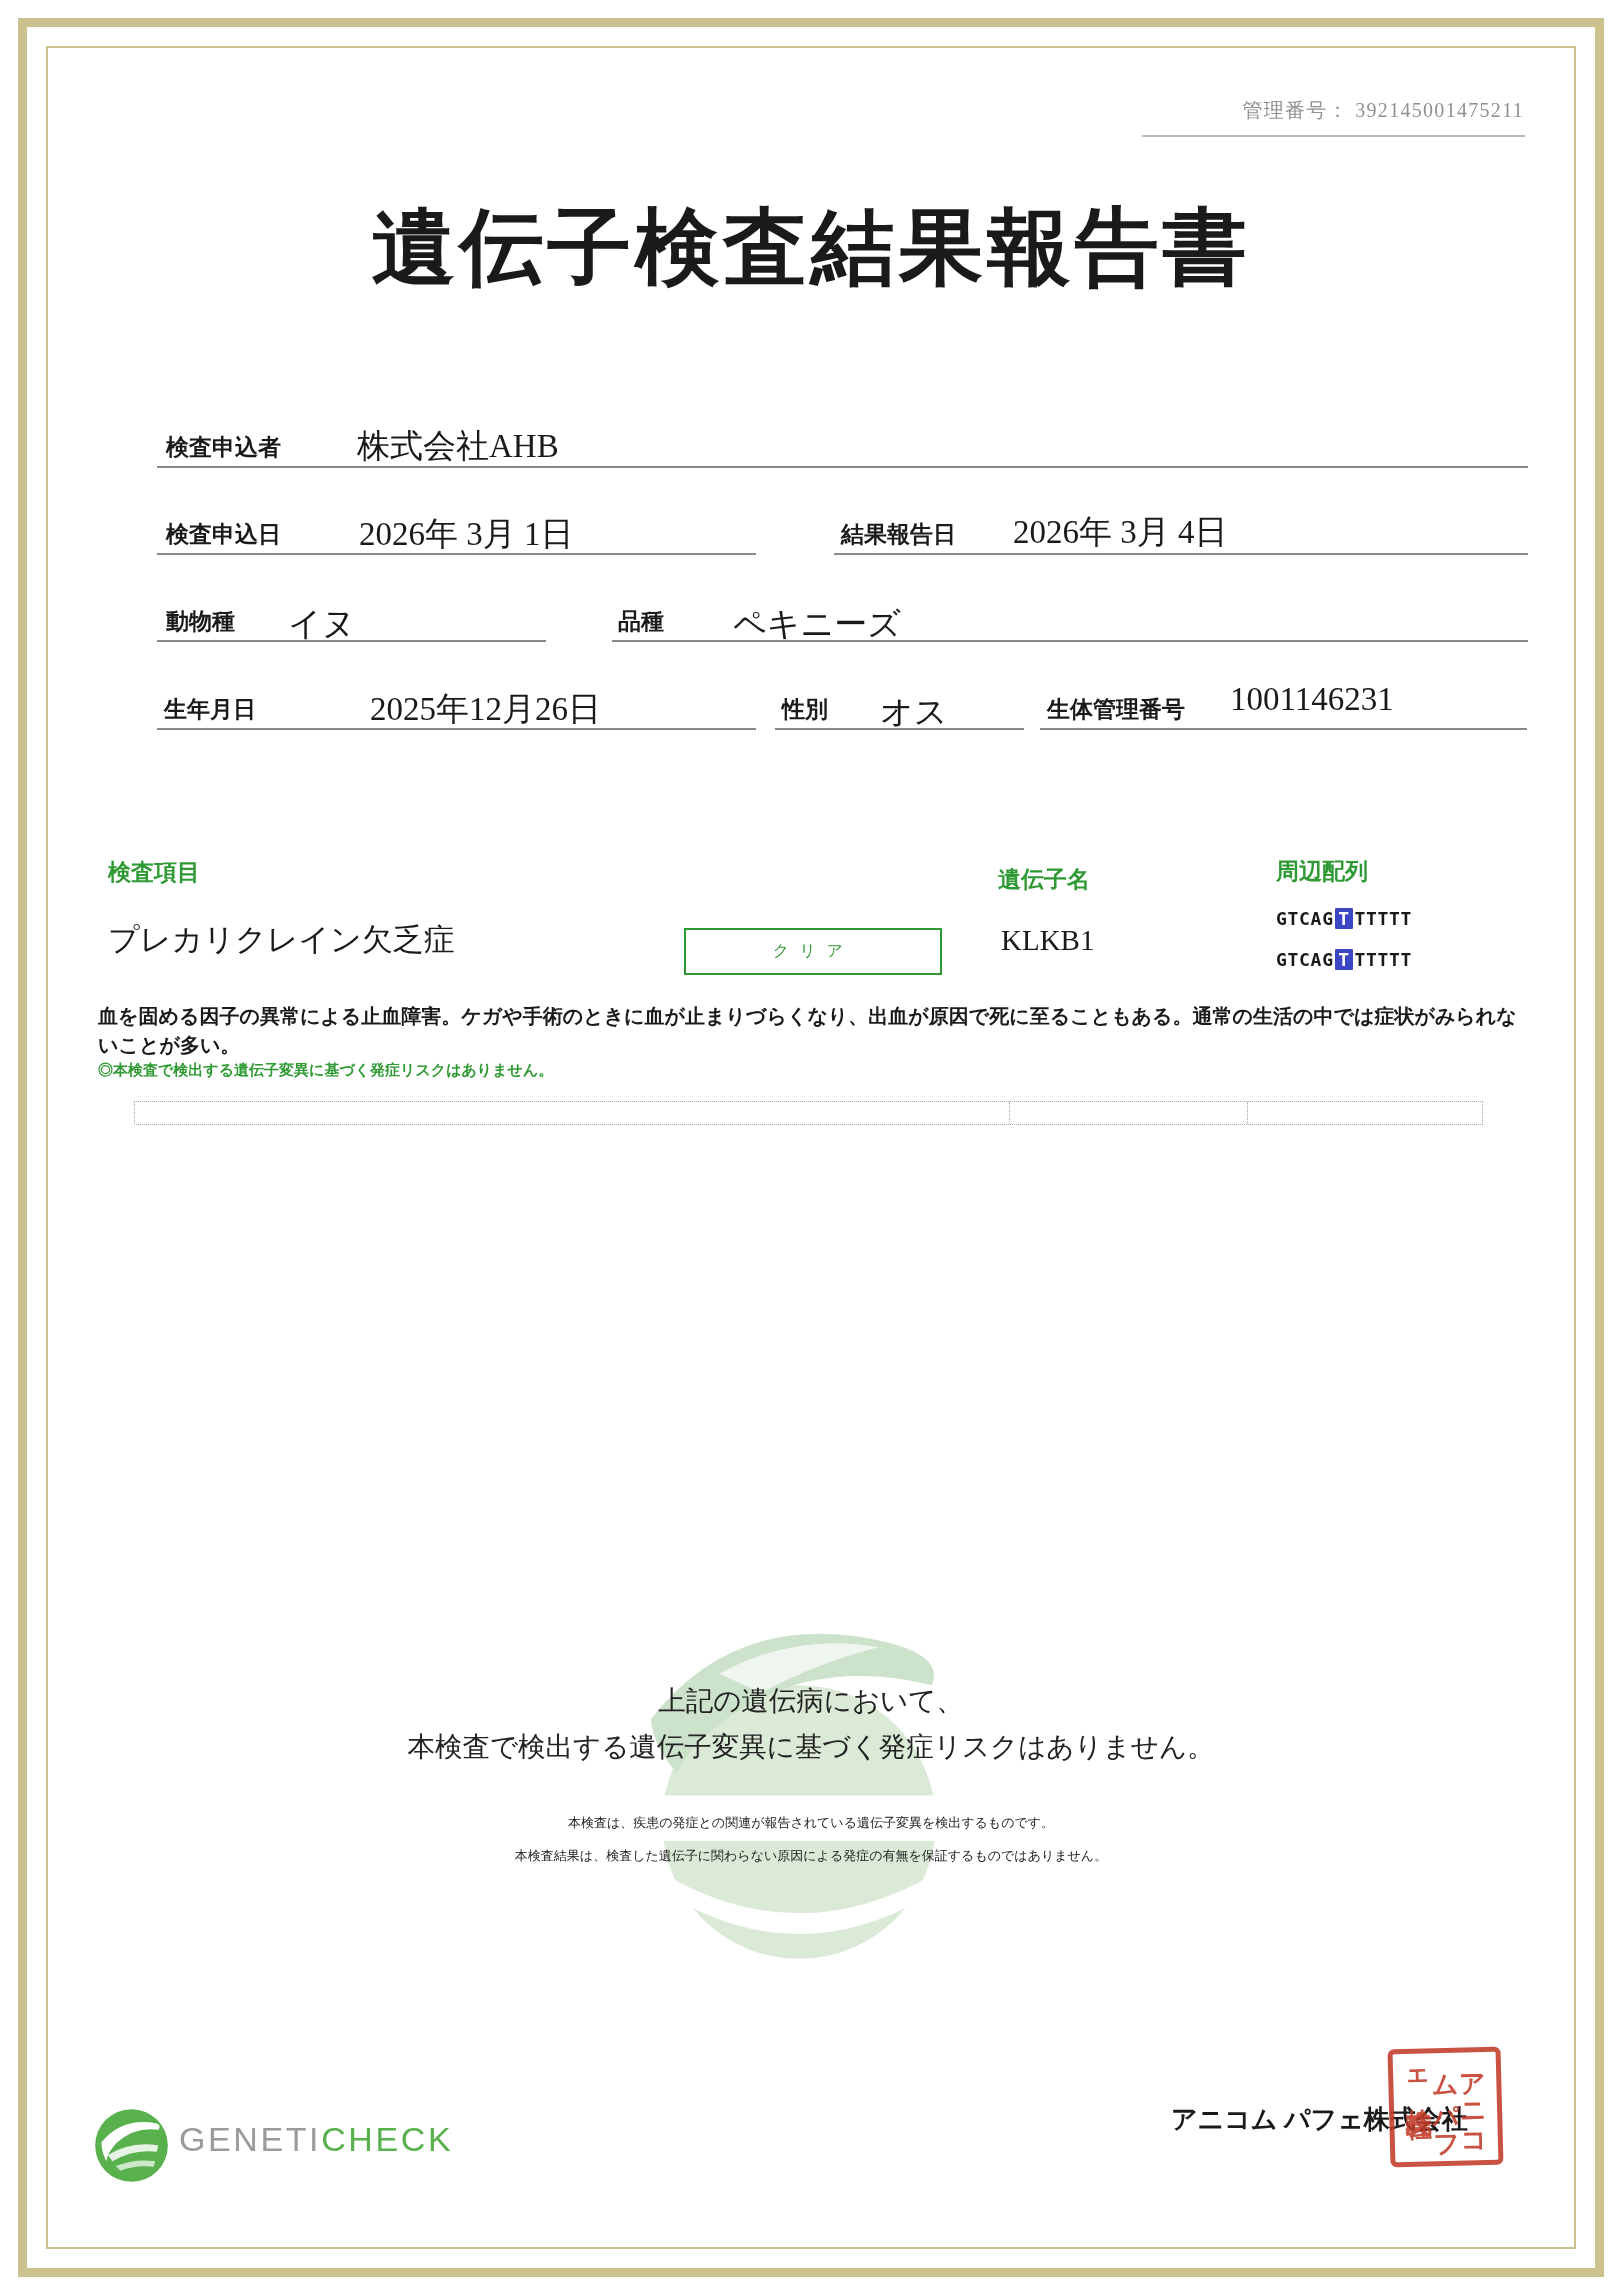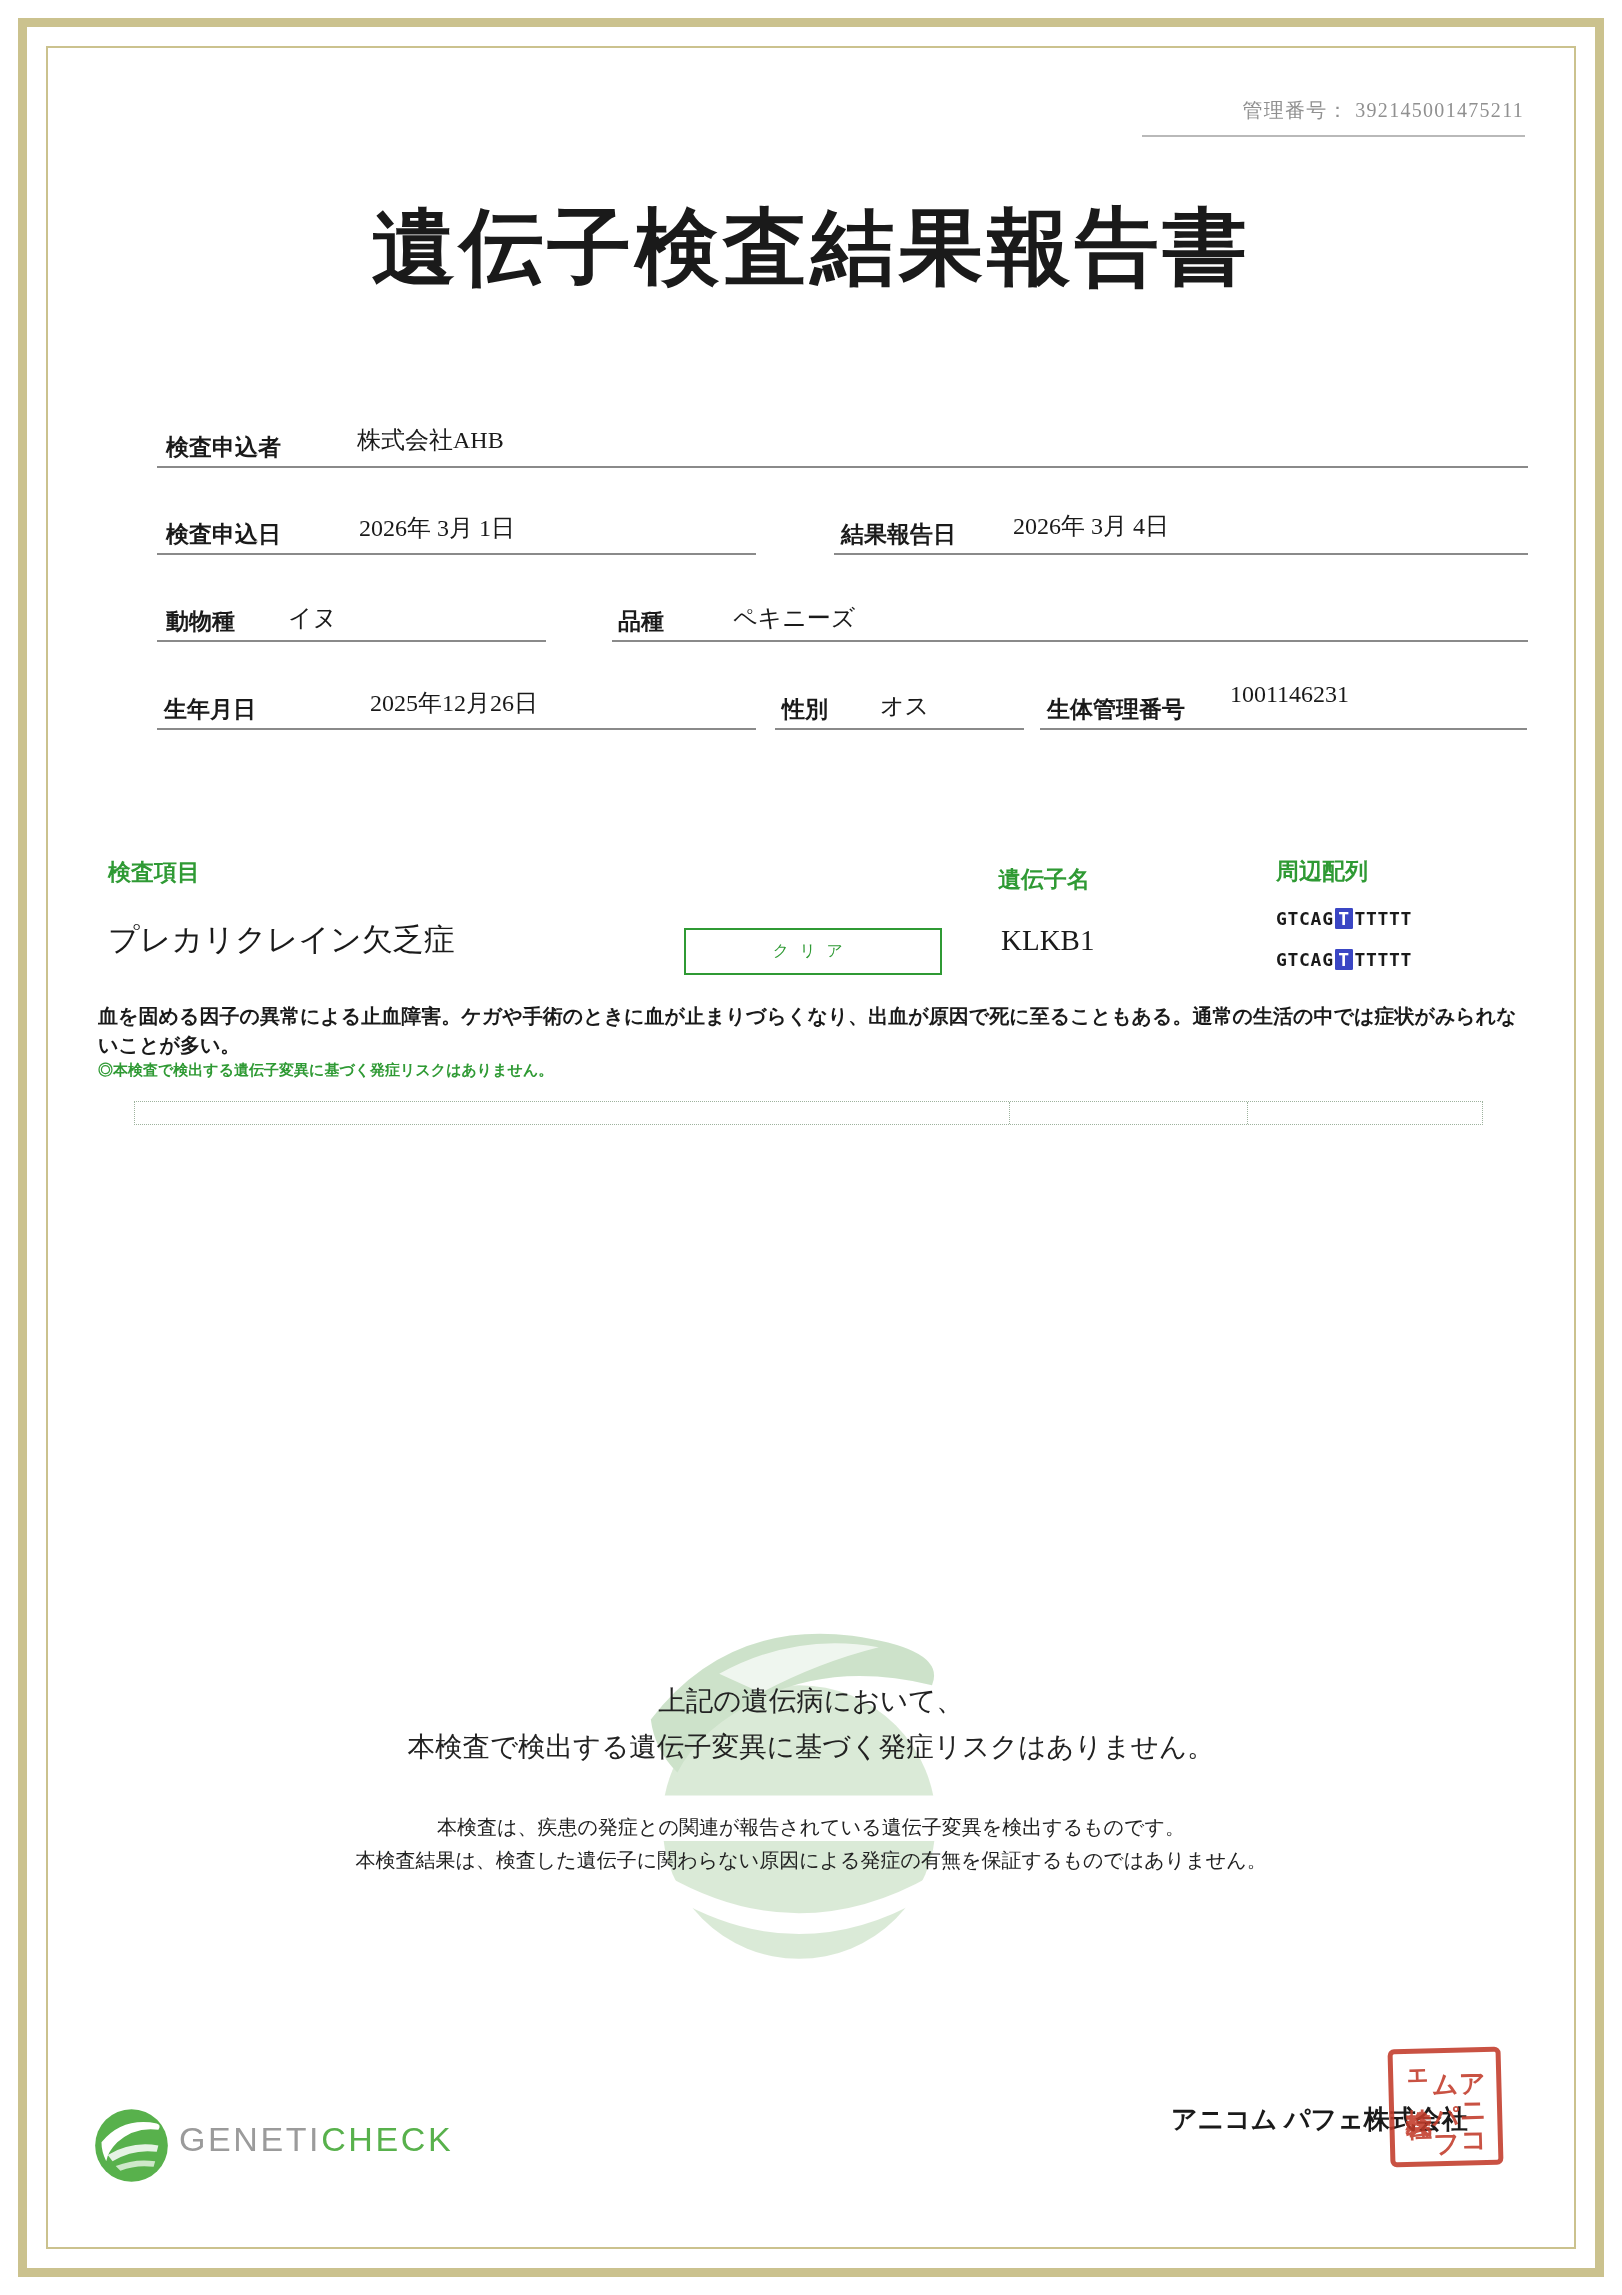--- a/index.html
+++ b/index.html
@@ -18,39 +18,39 @@
     width:1622px;height:2295px;position:relative;overflow:hidden;
     font-family:"Liberation Serif", serif;color:var(--ink);
   }
   .abs{position:absolute;}
   .frame-outer{left:18.3px;top:18.3px;right:18.3px;bottom:18.3px;border:9.8px solid var(--border);}
   .frame-inner{left:46px;top:46px;right:46px;bottom:46px;border:2.6px solid var(--border);}
   .mgmt{right:98px;top:97px;font-size:20px;color:var(--gray);letter-spacing:1.3px;white-space:nowrap;}
   .mgmt-line{right:97px;top:135px;width:383px;height:2px;background:#b9b9b9;}
   .title{left:0;right:0;top:191px;text-align:center;font-size:84px;font-weight:700;letter-spacing:3.9px;}
   .label{font-weight:700;font-size:23px;white-space:nowrap;}
-  .value{font-size:24px;white-space:nowrap;}
+  .value{font-size:33px;white-space:nowrap;}
   .uline{height:2px;background:var(--line);}
   .sec-head{font-weight:700;font-size:23px;color:var(--green);white-space:nowrap;}
   .disease{font-size:31px;white-space:nowrap;}
   .status-box{
     width:258px;height:47px;border:2px solid var(--green);
     color:var(--green);font-size:16px;letter-spacing:10.5px;
     display:flex;align-items:center;justify-content:center;
   }
   .gene{font-size:29px;}
   .seq{font-family:"DejaVu Sans Mono", monospace;font-weight:700;font-size:18px;white-space:nowrap;letter-spacing:0.7px;}
   .seq .variant{display:inline-block;background:var(--blue);color:#ffffff;padding:0 3.3px;margin:0 1.3px;border-radius:1.3px;}
   .desc{width:1436px;font-size:20px;font-weight:700;line-height:1.45;}
   .risk{font-size:15px;font-weight:700;color:var(--green);white-space:nowrap;}
   .dotted-row{width:1349px;height:23.6px;border:1.3px dotted #9db29d;}
   .dotted-div{position:absolute;top:0;bottom:0;width:0;border-left:1.3px dotted #9db29d;}
   .center-text{left:0;right:0;text-align:center;font-family:"Liberation Sans", sans-serif;}
   .sum-main{font-size:27.5px;color:#222222;}
-  .sum-note{font-size:20px;color:#222222;}
+  .sum-note{font-size:13px;color:#222222;}
   .logo-word{font-family:"Liberation Sans", sans-serif;font-size:34px;letter-spacing:2.6px;white-space:nowrap;}
   .logo-gray{color:#9b9b9b;}
   .logo-green{color:#58b14c;}
   .company{font-size:26px;font-weight:700;white-space:nowrap;}
   .seal{
     width:113px;height:118px;border:5.9px solid var(--red);border-radius:6.5px;
     display:flex;align-items:center;justify-content:center;
     opacity:.88;transform:rotate(-1.5deg);
   }
   .seal-text{

